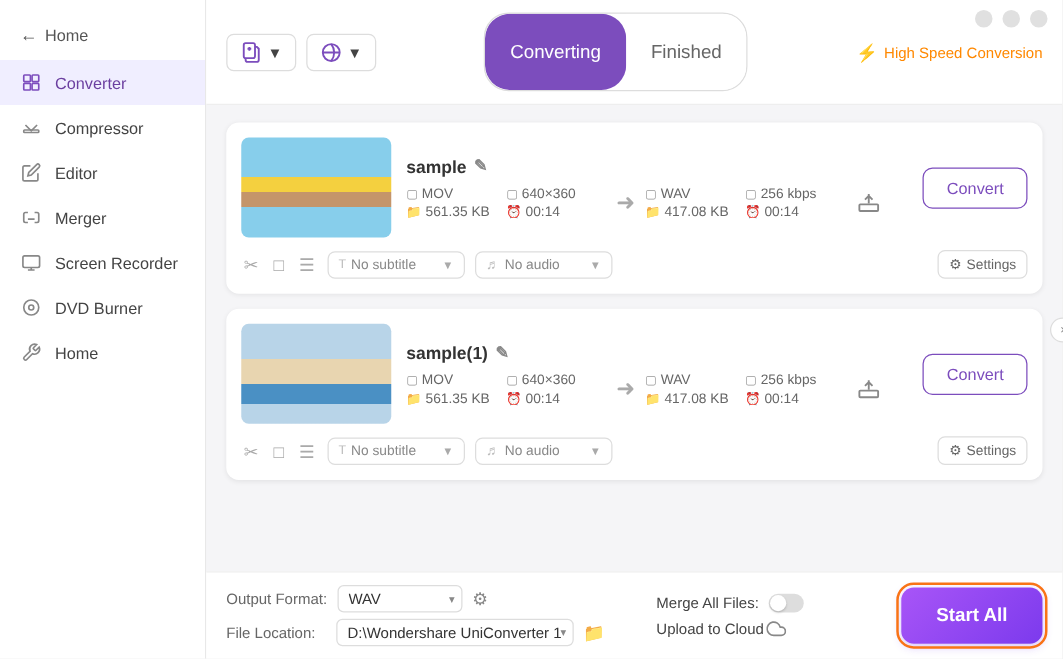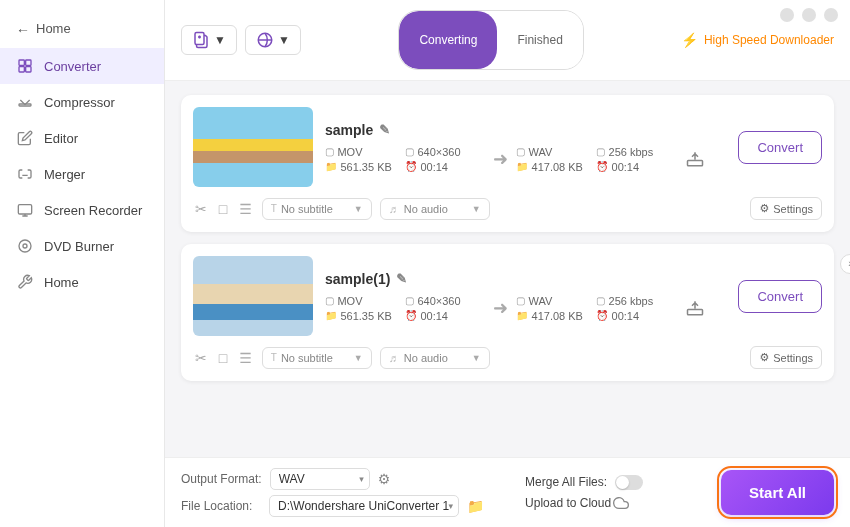--- a/index.html
+++ b/index.html
@@ -60,21 +60,21 @@
     .topbar-btn {
       display: flex; align-items: center; gap: 4px;
       padding: 5px 10px; border: 1px solid #ddd; border-radius: 6px;
       background: #fff; cursor: pointer; font-size: 12px; color: #444;
     }
     .topbar-btn svg { width: 18px; height: 18px; }
     .tab-group {
       display: flex; border: 1px solid #ddd; border-radius: 20px; overflow: hidden;
     }
     .tab-btn {
-      padding: 22px 20px; font-size: 12px; cursor: pointer; border: none;
+      padding: 22px 20px; font-size: 15px; cursor: pointer; border: none;
       background: #fff; color: #666; text-align: right;
     }
     .tab-btn.active { background: #7c4dbd; color: #fff; border-radius: 20px; }
     .high-speed {
       display: flex; align-items: center; gap: 5px;
       font-size: 12px; color: #ff8800; font-weight: 500;
     }
     .bolt { color: #ff8800; font-size: 14px; }
 
     
@@ -314,21 +314,21 @@
       </div>
     </div>
 
     <div class="tab-group">
       <button class="tab-btn active">Converting</button>
       <button class="tab-btn">Finished</button>
     </div>
 
     <div class="high-speed">
       <span class="bolt">⚡</span>
-      <span>High Speed Downloader</span>
+      <span>High Speed Conversion</span>
     </div>
   </div>
 
   <div class="content">
 
     <div class="file-card">
       <div class="file-card-top">
         <div class="thumb thumb-beach"></div>
         <div class="file-info">
           <div class="file-name">

